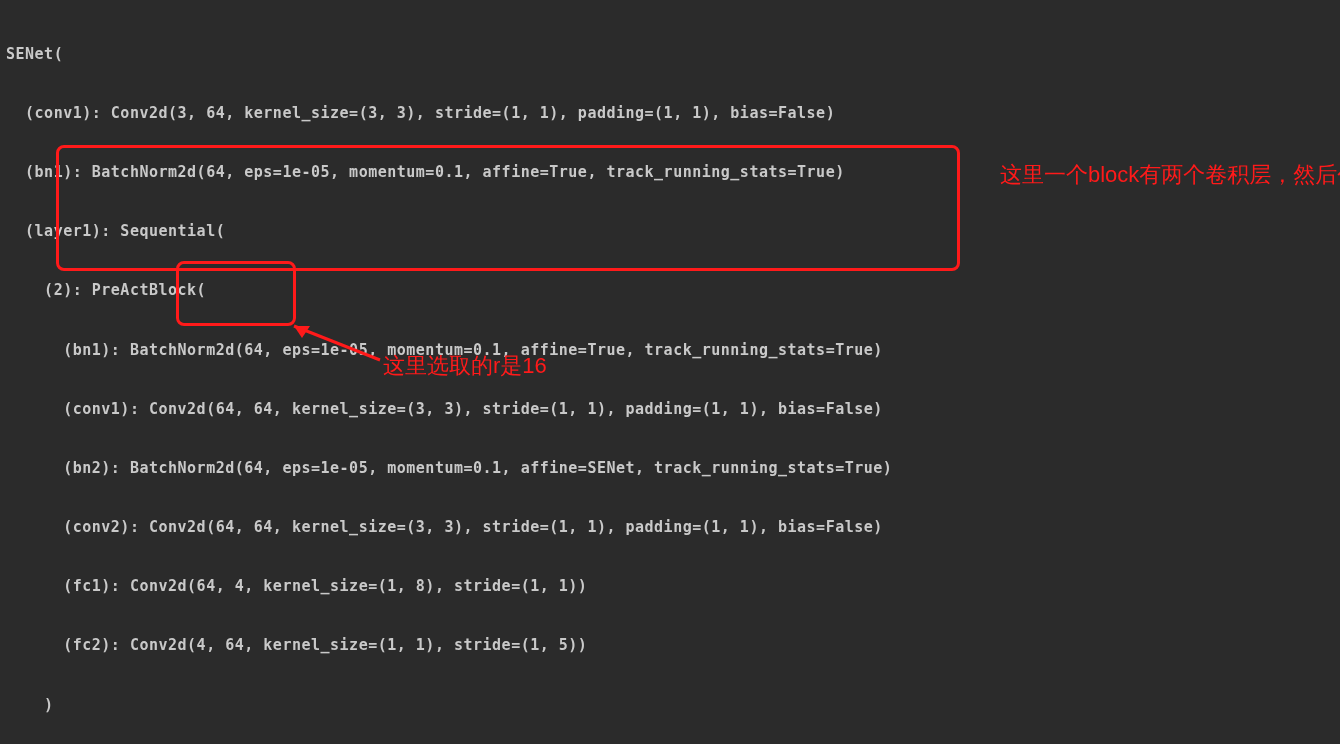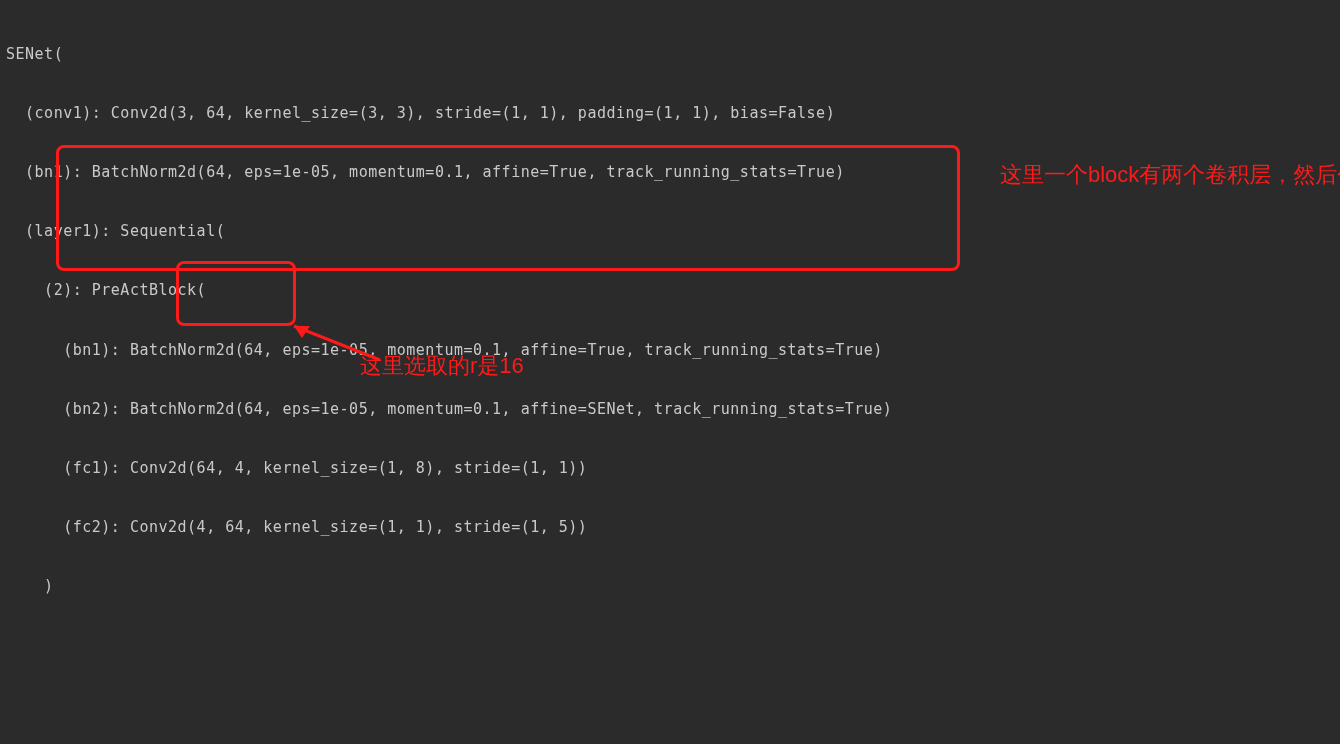--- a/index.html
+++ b/index.html
@@ -1,41 +1,43 @@
 <!DOCTYPE html>
 <html><head>
 <meta charset="utf-8">
 <style>
   html,body{margin:0;padding:0;width:1340px;height:744px;overflow:hidden;
     background:#2b2b2b;font-family:Consolas,Menlo,monospace;font-size:15px;
     color:#c9c9c9;}
   .code{position:relative;padding:10px 6px;line-height:29.6px;white-space:pre;}
-  .ln{display:block;letter-spacing:0.5px;}
+  .ln{display:block;letter-spacing:0.5px;font-weight:bold;}
   
   .box{position:absolute;border:3px solid #ff1a1a;border-radius:8px;pointer-events:none;}
   .box1{left:56px;top:145px;width:898px;height:120px;}
   .box2{left:176px;top:261px;width:114px;height:59px;}
   .arrow{position:absolute;pointer-events:none;}
   .arrow line{stroke:#ff1a1a;stroke-width:3;}
   .arrow polygon{fill:#ff1a1a;}
   .ann{position:absolute;color:#ff1a1a;font-family:"Microsoft YaHei","PingFang SC",sans-serif;font-size:22px;line-height:1.45;pointer-events:none;}
   .ann1{left:1000px;top:159px;width:320px;}
-  .ann2{left:360px;top:350px;}
+  .ann2{left:383px;top:350px;}
 </style>
 </head>
 <body>
 
 <div class="code">
 <span class="ln">SENet(</span>
 <span class="ln">  (conv1): Conv2d(3, 64, kernel_size=(3, 3), stride=(1, 1), padding=(1, 1), bias=False)</span>
 <span class="ln">  (bn1): BatchNorm2d(64, eps=1e-05, momentum=0.1, affine=True, track_running_stats=True)</span>
 <span class="ln">  (layer1): Sequential(</span>
 <span class="ln">    (2): PreActBlock(</span>
 <span class="ln">      (bn1): BatchNorm2d(64, eps=1e-05, momentum=0.1, affine=True, track_running_stats=True)</span>
+<span class="ln">      (conv1): Conv2d(64, 64, kernel_size=(3, 3), stride=(1, 1), padding=(1, 1), bias=False)</span>
 <span class="ln">      (bn2): BatchNorm2d(64, eps=1e-05, momentum=0.1, affine=SENet, track_running_stats=True)</span>
+<span class="ln">      (conv2): Conv2d(64, 64, kernel_size=(3, 3), stride=(1, 1), padding=(1, 1), bias=False)</span>
 <span class="ln">      (fc1): Conv2d(64, 4, kernel_size=(1, 8), stride=(1, 1))</span>
 <span class="ln">      (fc2): Conv2d(4, 64, kernel_size=(1, 1), stride=(1, 5))</span>
 <span class="ln">    )</span>
 
 
 
 
 
 
 

